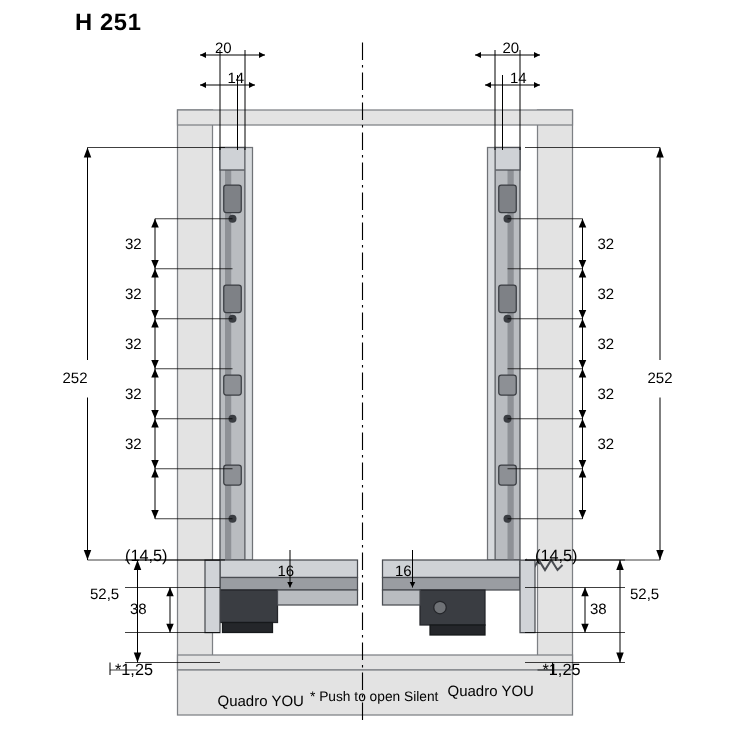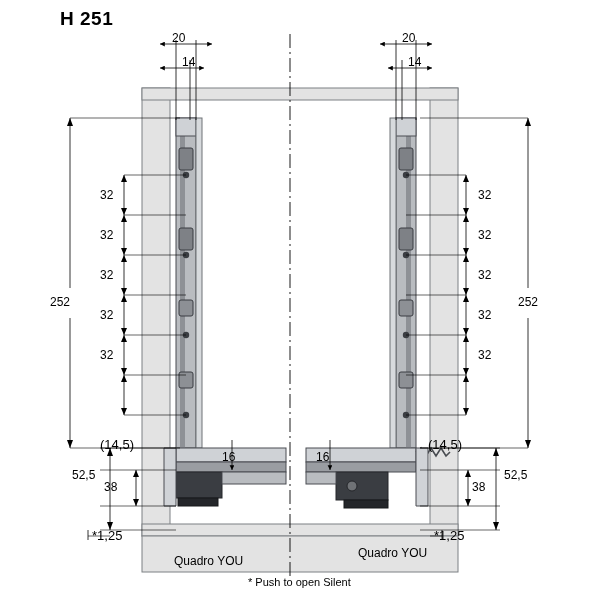--- a/index.html
+++ b/index.html
@@ -272,15 +272,15 @@
   <div class="lbl" style="left:504px; top:468px;">52,5</div>
 
   <div class="lbl" style="left:104px; top:480px;">38</div>
   <div class="lbl" style="left:472px; top:480px;">38</div>
 
   <div class="lbl small" style="left:92px; top:528px;">*1,25</div>
   <div class="lbl small" style="left:434px; top:528px;">*1,25</div>
 
   <div class="lbl cap" style="left:174px; top:554px;">Quadro YOU</div>
   <div class="lbl cap" style="left:358px; top:546px;">Quadro YOU</div>
-  <div class="lbl foot" style="left:248px; top:576px;text-align:right;">* Push to open Silent</div>
+  <div class="lbl foot" style="left:248px; top:552px;text-align:right;">* Push to open Silent</div>
 
 </div>
 
 </body></html>

